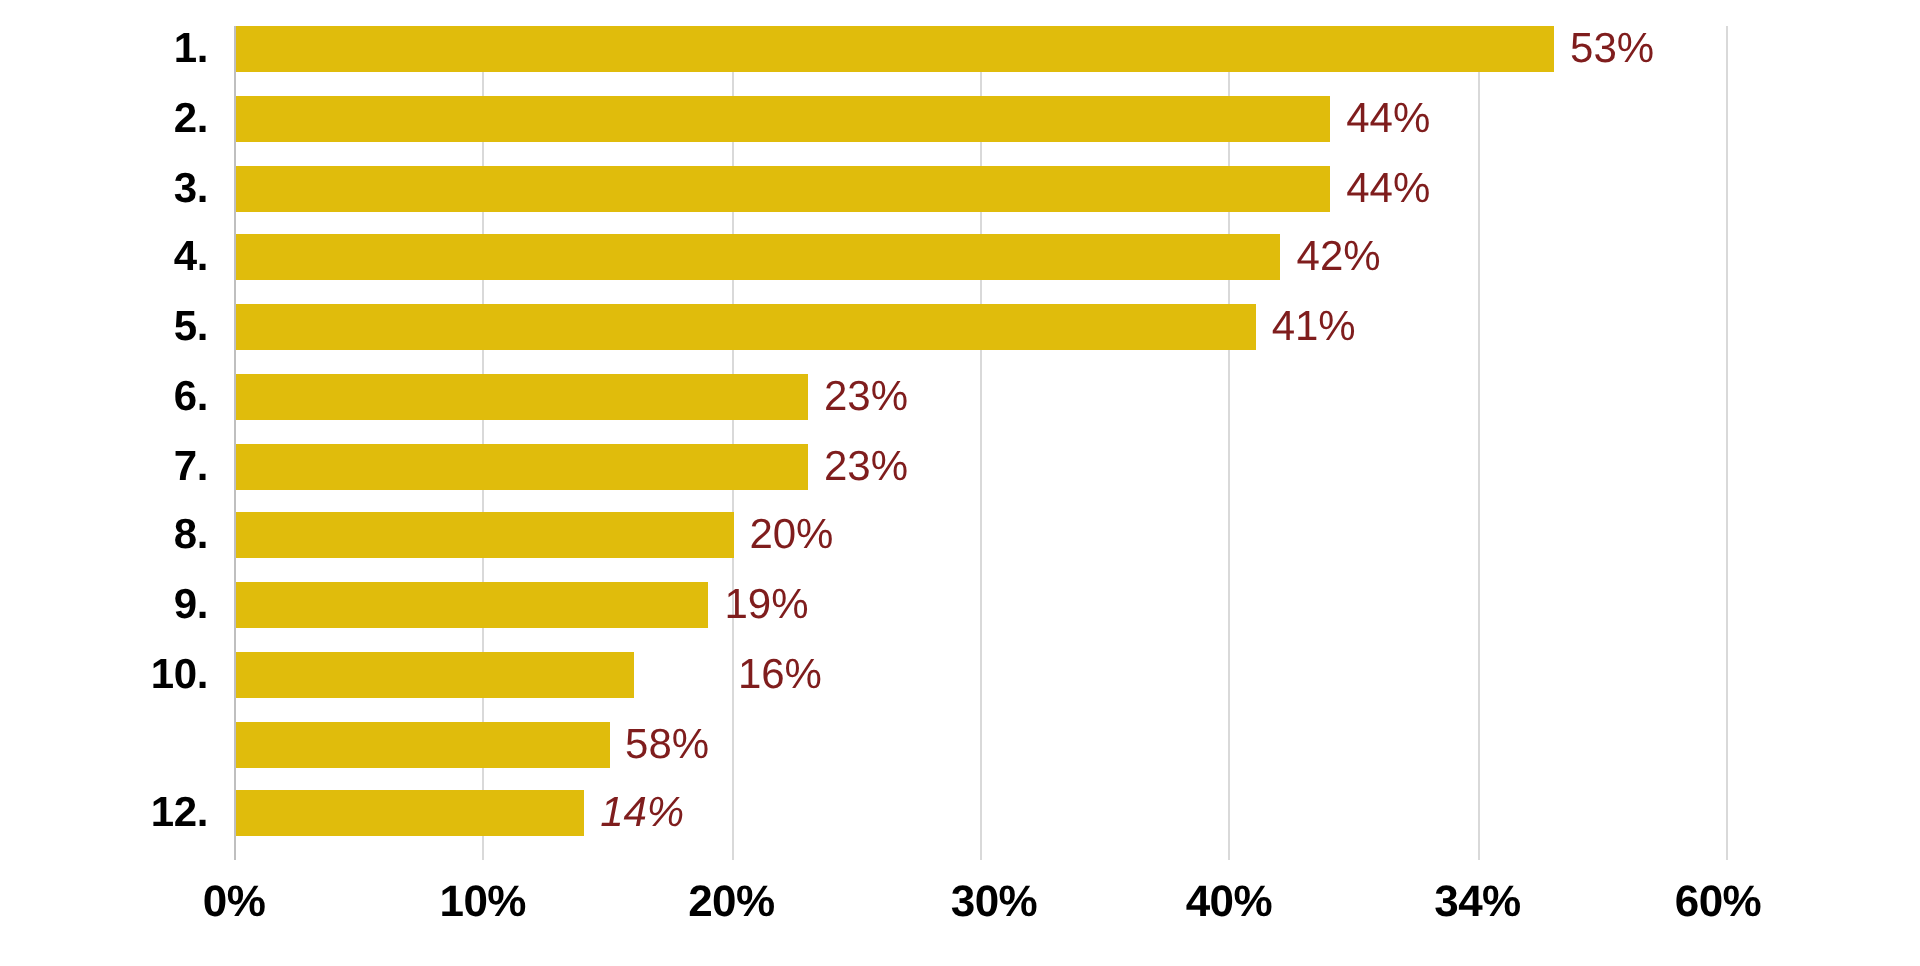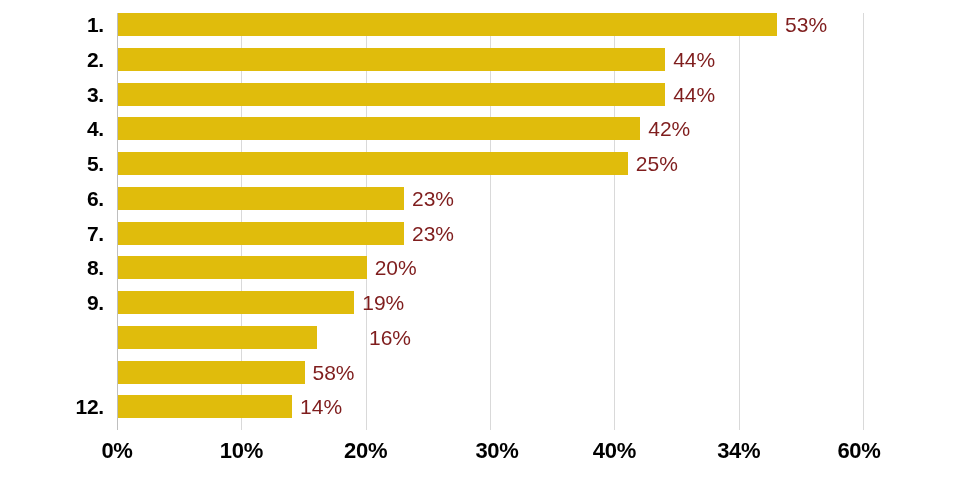--- a/index.html
+++ b/index.html
@@ -131,21 +131,21 @@
           <div class="bar-value" style="left: 673.14px;">44%</div>
         </div>
         <div class="row" style="top: 117.25px;">
           <div class="cat-label">4.</div>
           <div class="bar" style="width: 522.27px;"></div>
           <div class="bar-value" style="left: 648.27px;">42%</div>
         </div>
         <div class="row" style="top: 152px;">
           <div class="cat-label">5.</div>
           <div class="bar" style="width: 509.835px;"></div>
-          <div class="bar-value" style="left: 635.835px;">25%</div>
+          <div class="bar-value" style="left: 635.835px;">41%</div>
         </div>
         <div class="row" style="top: 186.75px;">
           <div class="cat-label">6.</div>
           <div class="bar" style="width: 286.005px;"></div>
           <div class="bar-value" style="left: 412.005px;">23%</div>
         </div>
         <div class="row" style="top: 221.5px;">
           <div class="cat-label">7.</div>
           <div class="bar" style="width: 286.005px;"></div>
           <div class="bar-value" style="left: 412.005px;">23%</div>
@@ -154,31 +154,32 @@
           <div class="cat-label">8.</div>
           <div class="bar" style="width: 248.7px;"></div>
           <div class="bar-value" style="left: 374.7px;">20%</div>
         </div>
         <div class="row" style="top: 291px;">
           <div class="cat-label">9.</div>
           <div class="bar" style="width: 236.265px;"></div>
           <div class="bar-value" style="left: 362.265px;">19%</div>
         </div>
         <div class="row" style="top: 325.75px;">
+          <div class="cat-label">10.</div>
           <div class="bar" style="width: 198.96px;"></div>
           <div class="bar-value" style="left: 324.96px; margin-left: 44px;">16%</div>
         </div>
         <div class="row" style="top: 360.5px;">
           <div class="bar" style="width: 186.525px;"></div>
           <div class="bar-value" style="left: 312.525px;">58%</div>
         </div>
         <div class="row" style="top: 395.25px; padding-left: 24px;">
           <div class="cat-label">12.</div>
           <div class="bar" style="width: 174.09px;"></div>
-          <div class="bar-value" style="left: 300.09px;">14%</div>
+          <div class="bar-value" style="left: 300.09px; font-style: italic;">14%</div>
         </div>
       </div>
   </div>
 
   <div class="x-axis" id="x-axis">
       <div class="x-tick-label" style="left: 117px;">0%</div>
       <div class="x-tick-label" style="left: 241.35px;">10%</div>
       <div class="x-tick-label" style="left: 365.7px;">20%</div>
       <div class="x-tick-label" style="left: 497px;">30%</div>
       <div class="x-tick-label" style="left: 614.4px;">40%</div>

